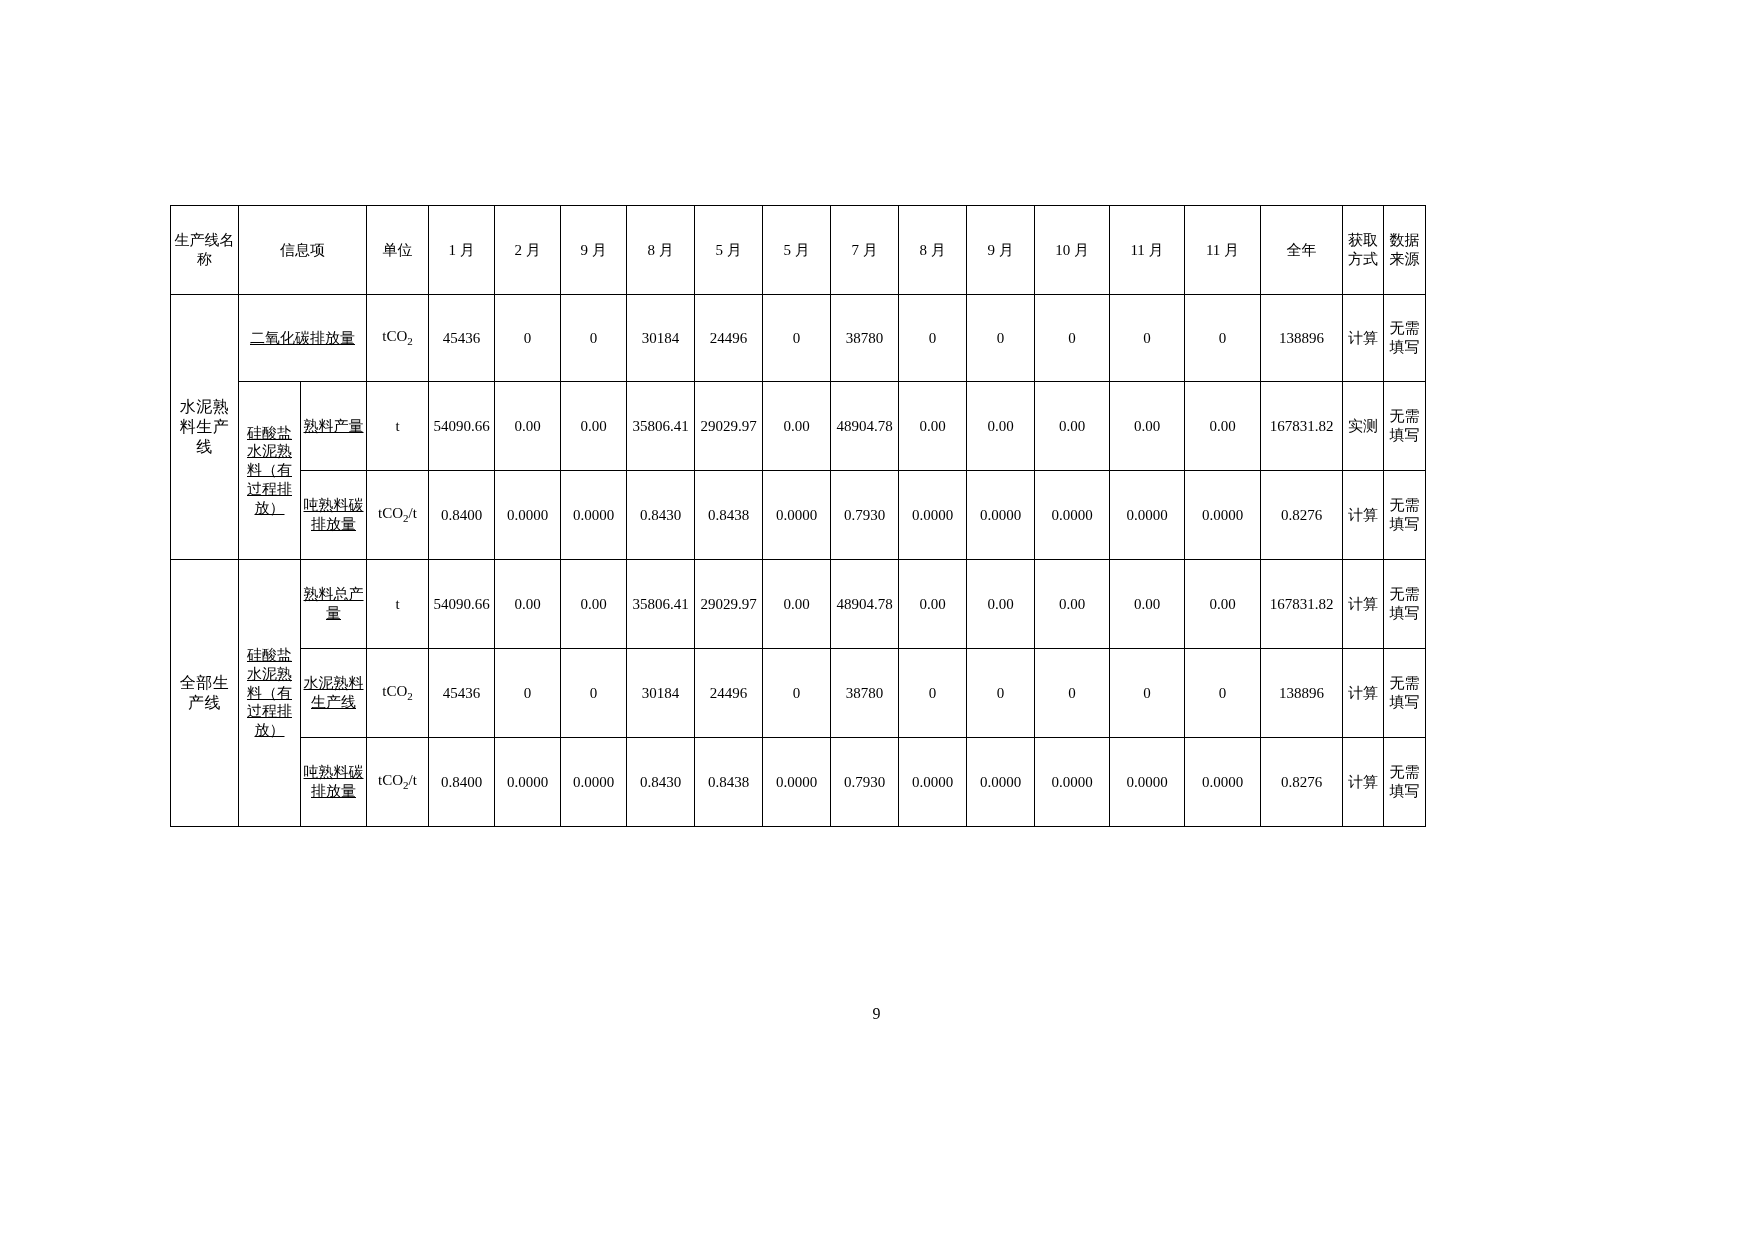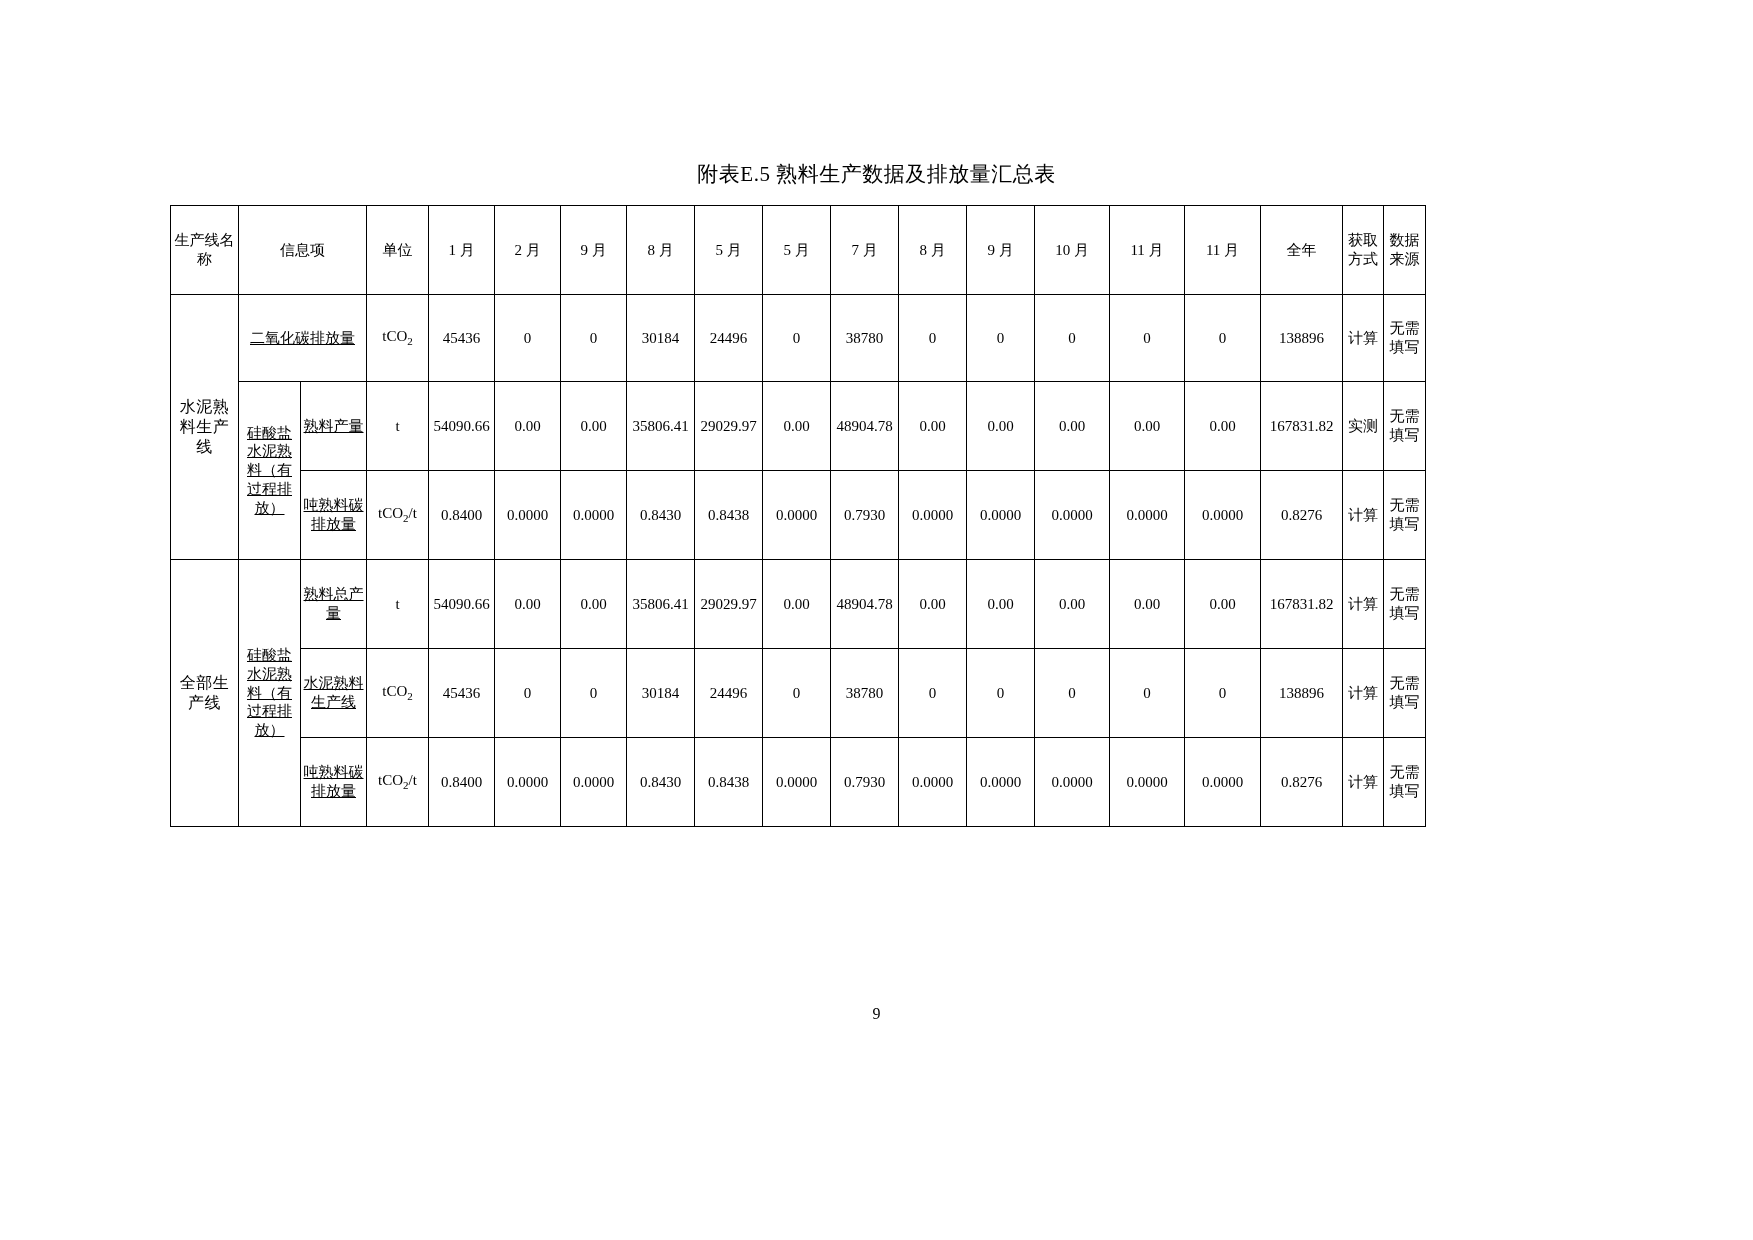--- a/index.html
+++ b/index.html
@@ -76,21 +76,20 @@
   .linename {
     font-size: 16px;
     letter-spacing: 0.5px;
   }
 </style>
 </head>
 <body>
 
 <div class="page">
 
-  <div class="doc-title">附表E.5   熟料生产数据及排放量汇总表</div>
 
   <div class="table-wrap">
     <table class="main">
       <colgroup>
         <col style="width:68px">
         <col style="width:62px">
         <col style="width:66px">
         <col style="width:62px">
         <col style="width:66px">
         <col style="width:66px">

